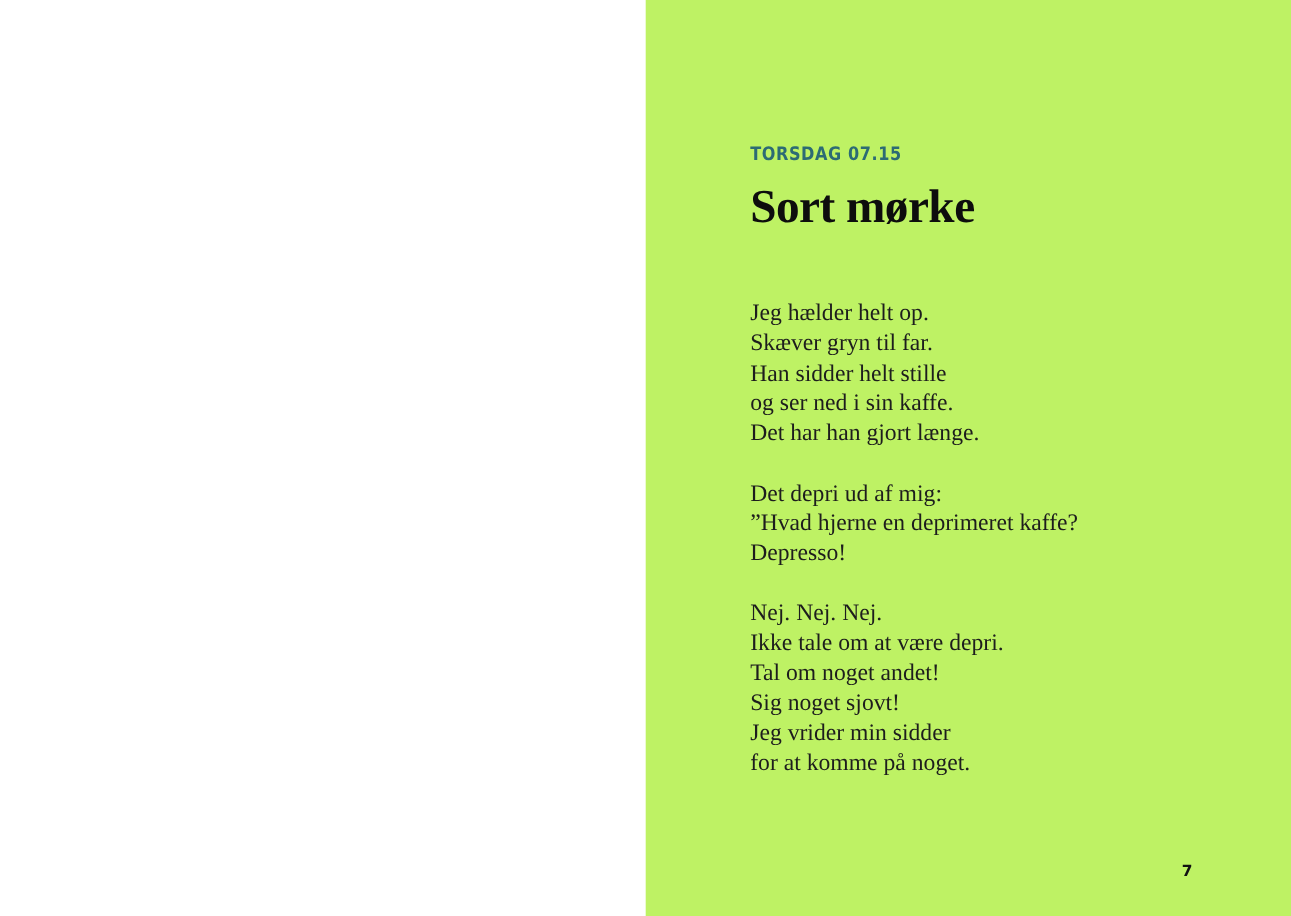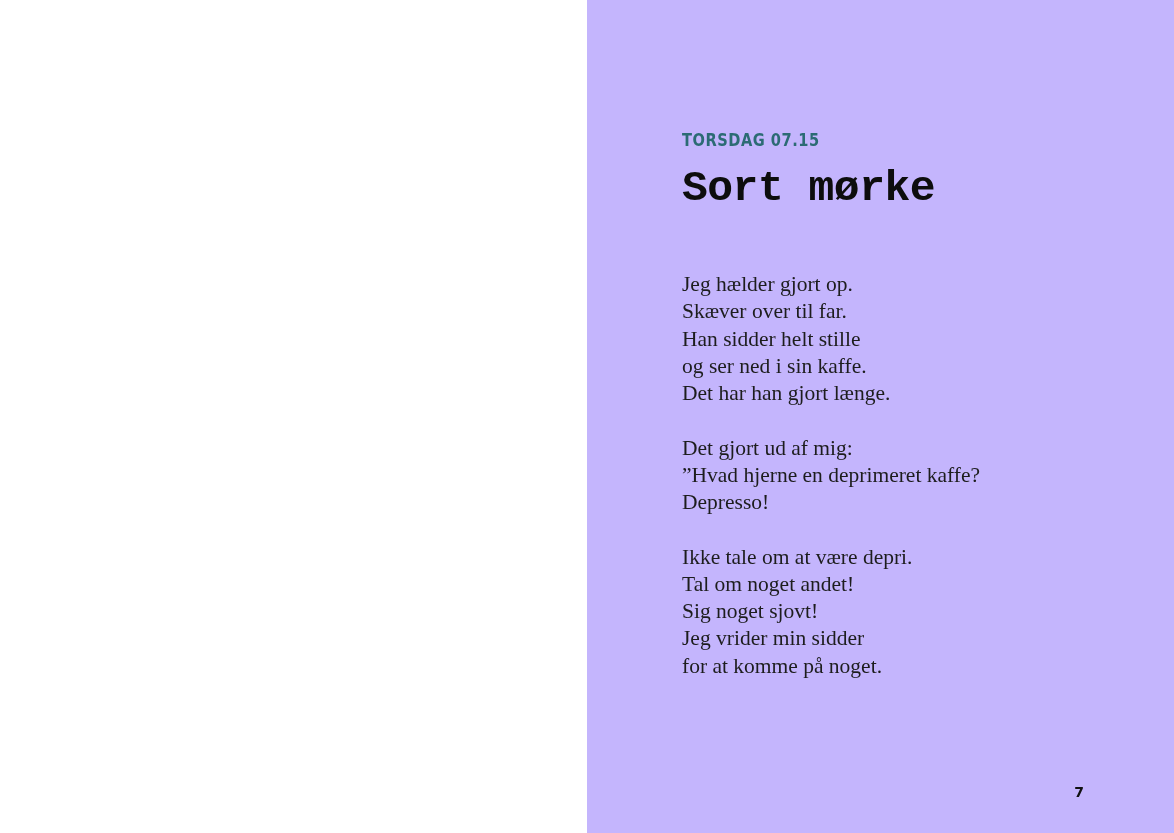--- a/index.html
+++ b/index.html
@@ -24,21 +24,21 @@
 
   .page-left {
     width: 587px;
     height: 833px;
     background: #ffffff;
   }
 
   .page-right {
     width: 587px;
     height: 833px;
-    background: #c4b5fd;
+    background: #bef264;
     position: relative;
   }
 
   .content {
     position: absolute;
     left: 95px;
     top: 130px;
     width: 420px;
   }
 
@@ -48,21 +48,21 @@
     font-size: 17px;
     letter-spacing: 0.6px;
     color: #2c6b74;
     text-transform: uppercase;
     transform: scaleX(0.86);
     transform-origin: left center;
     white-space: nowrap;
   }
 
   .title {
-    font-family: Liberation Mono, monospace;
+    font-family: Liberation Serif, serif;
     font-weight: 700;
     font-size: 43px;
     line-height: 1.05;
     color: #0d0d0d;
     margin-top: 16px;
     letter-spacing: -0.5px;
   }
 
   .poem {
     margin-top: 60px;
@@ -105,34 +105,35 @@
 
     <div class="content">
 
       <div class="kicker">TORSDAG 07.15</div>
 
       <h1 class="title">Sort mørke</h1>
 
       <div class="poem">
 
         <div class="stanza">
-          <div class="line">Jeg hælder gjort op.</div>
-          <div class="line">Skæver over til far.</div>
+          <div class="line">Jeg hælder helt op.</div>
+          <div class="line">Skæver gryn til far.</div>
           <div class="line">Han sidder helt stille</div>
           <div class="line">og ser ned i sin kaffe.</div>
           <div class="line">Det har han gjort længe.</div>
         </div>
 
         <div class="stanza">
-          <div class="line">Det gjort ud af mig:</div>
+          <div class="line">Det depri ud af mig:</div>
           <div class="line">”Hvad hjerne en deprimeret kaffe?</div>
           <div class="line">Depresso!</div>
         </div>
 
         <div class="stanza">
+          <div class="line">Nej. Nej. Nej.</div>
           <div class="line">Ikke tale om at være depri.</div>
           <div class="line">Tal om noget andet!</div>
           <div class="line">Sig noget sjovt!</div>
           <div class="line">Jeg vrider min sidder</div>
           <div class="line">for at komme på noget.</div>
         </div>
 
       </div>
     </div>
 

